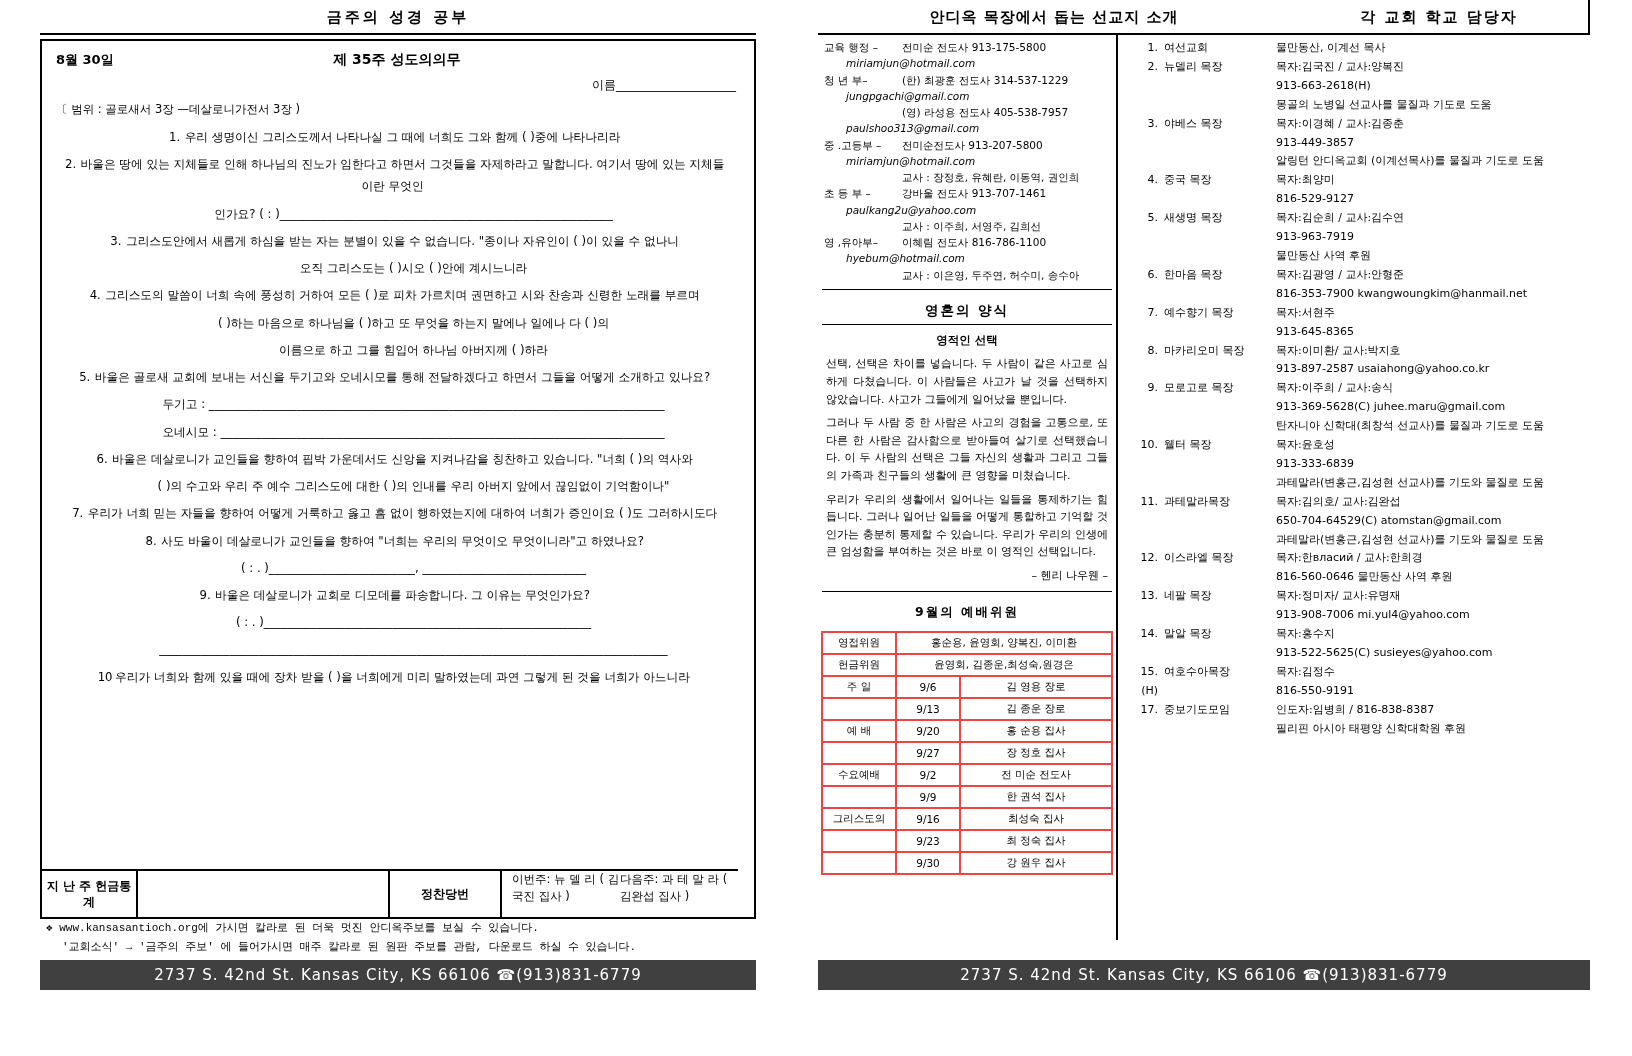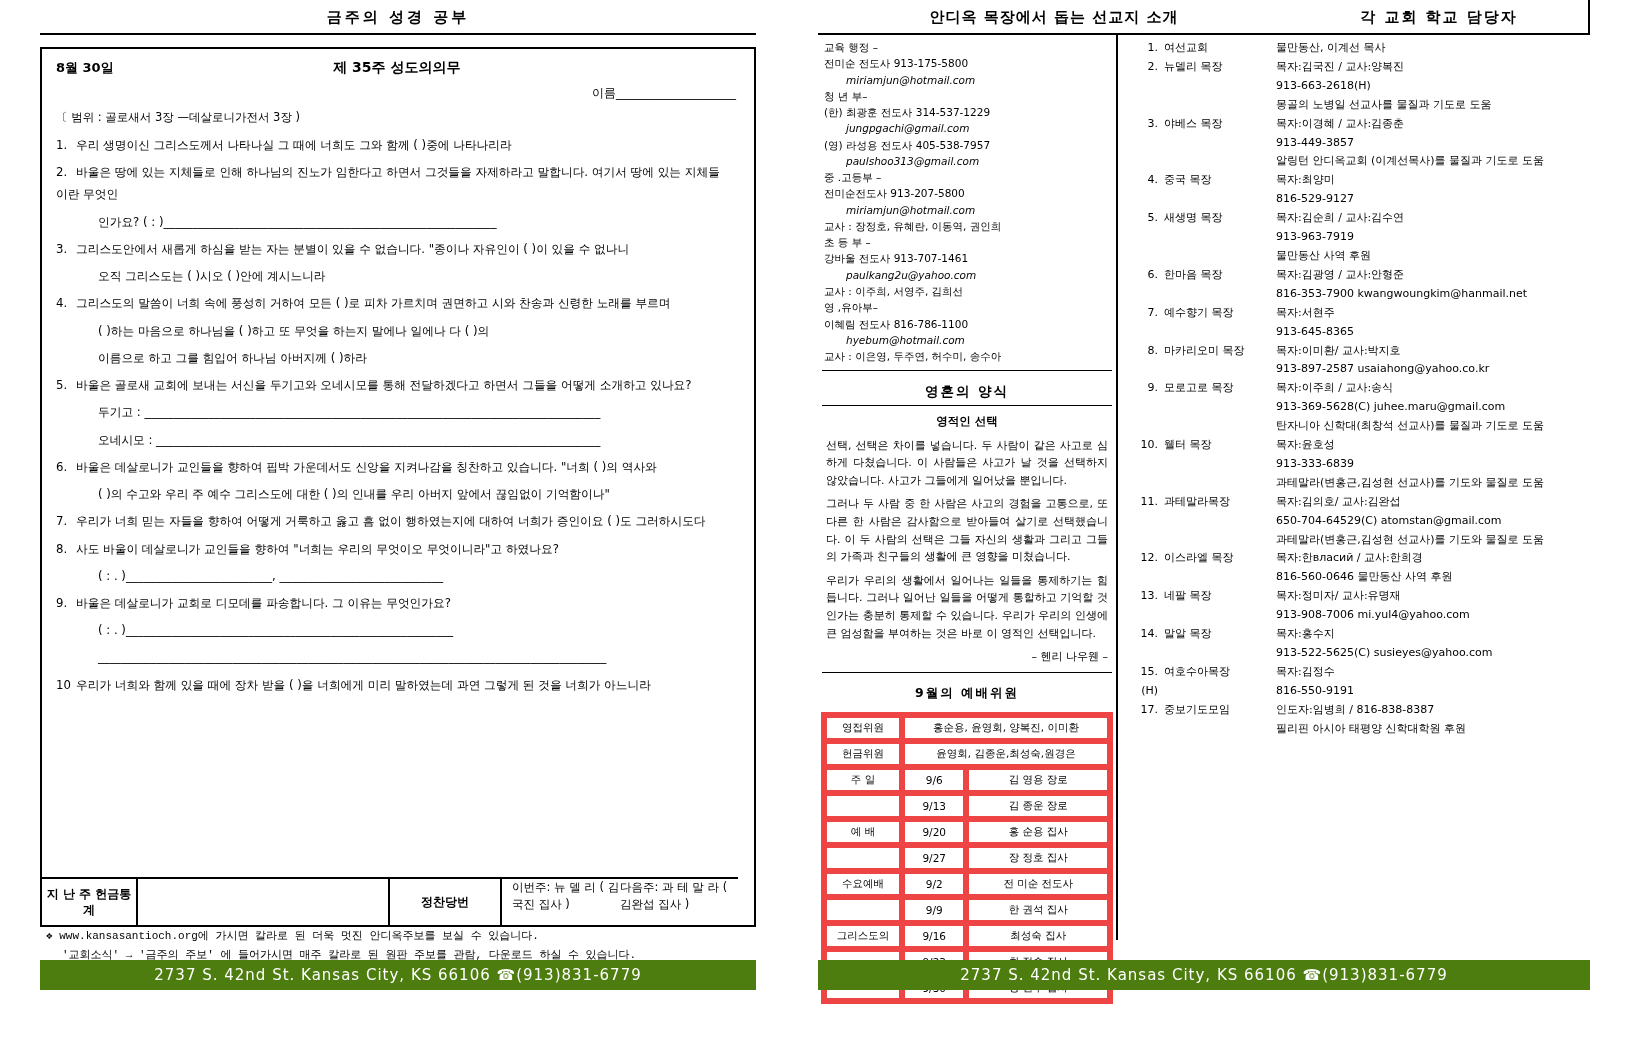--- a/index.html
+++ b/index.html
@@ -5,60 +5,60 @@
   html,body{margin:0;padding:0;background:#fff;}
   body{width:1632px;height:1056px;font-family:"DejaVu Sans","Liberation Sans",sans-serif;color:#000;}
   .page{position:relative;width:1632px;height:1056px;}
   .col{position:absolute;top:0;}
   .left{left:40px;width:716px;}
   .right{left:818px;width:772px;}
 
   
   .hdr{text-align:center;font-size:15px;font-weight:bold;letter-spacing:3px;padding:8px 0 6px;}
   .rule{border-top:2px solid #000;}
-  .footbar{position:absolute;left:0;width:100%;height:30px;background:#4d7c0f;color:#fff;display:flex;align-items:center;justify-content:center;font-size:15px;letter-spacing:1px;}
+  .footbar{position:absolute;left:0;width:100%;height:30px;background:#404040;color:#fff;display:flex;align-items:center;justify-content:center;font-size:15px;letter-spacing:1px;}
 
   
-  .sheet{border:2px solid #000;margin-top:12px;height:880px;position:relative;box-sizing:border-box;}
+  .sheet{border:2px solid #000;margin-top:4px;height:880px;position:relative;box-sizing:border-box;}
   .sheet .toprow{display:flex;align-items:baseline;padding:10px 14px 2px;}
   .date{font-size:13px;font-weight:bold;}
   .weektitle{flex:1;text-align:center;font-size:14px;font-weight:bold;margin-left:-60px;}
   .nameline{text-align:right;padding:6px 18px 2px;font-size:12px;}
   .scope{padding:6px 14px 4px;font-size:11.5px;}
-  .q{padding:5px 25px 0 14px;font-size:11.7px;line-height:1.9;}
+  .q{padding:5px 25px 0 14px;font-size:11.7px;line-height:1.9;text-align:center;}
   .q .num{display:inline-block;width:20px;}
   .indent{padding-left:36px;}
 
   .bottombox{position:absolute;left:0;right:16px;bottom:0;border-top:2px solid #000;display:flex;height:46px;}
   .bb1{width:94px;border-right:2px solid #000;display:flex;align-items:center;justify-content:center;text-align:center;font-size:12px;font-weight:bold;line-height:1.35;}
   .bb2{width:250px;border-right:2px solid #000;}
   .bb3{width:110px;border-right:2px solid #000;display:flex;align-items:center;justify-content:center;font-size:12px;font-weight:bold;}
   .bb4{flex:1;display:flex;flex-direction:row;justify-content:center;padding-left:10px;font-size:11.5px;line-height:1.5;}
 
   .notes{padding:0 6px 0 6px;font-size:11px;line-height:1.7;font-family:Liberation Mono, monospace;}
   .notes .line2{padding-left:16px;}
 
   
   .rtop{display:flex;}
   .rcolA{width:300px;border-right:2px solid #000;box-sizing:border-box;}
   .rcolB{flex:1;box-sizing:border-box;padding-left:10px;}
   .subhdr{text-align:center;font-size:13.5px;font-weight:bold;letter-spacing:2px;padding:6px 0 4px;}
   .rbody{font-size:10.5px;line-height:1.55;padding:4px 6px 0 6px;}
-  .teamrow{display:flex;flex-direction:column;}
+  .teamrow{display:flex;}
   .teamrow .lbl{width:78px;white-space:nowrap;}
   .teamrow .val{flex:1;}
   .mail{font-style:italic;padding-left:22px;}
   .divider{border-top:1.5px solid #000;margin:6px 4px;}
 
   .soul{font-size:11px;line-height:1.6;padding:2px 8px 0 8px;text-align:justify;}
   .soul .t{text-align:center;font-weight:bold;font-size:11.5px;padding:4px 0 6px;}
   .soul .sig{text-align:right;padding-top:4px;}
 
   table.wt{border-collapse:collapse;width:292px;margin:6px auto 0;font-size:10.5px;}
-  table.wt td{border:6px solid #ef4444;padding:3px 4px;text-align:center;}
+  table.wt td{border:2px solid #ef4444;padding:3px 4px;text-align:center;}
   table.wt td.lbl{width:64px;}
 
   .miss{font-size:11px;line-height:1.72;padding:4px 2px 0 4px;}
   .miss .row{display:flex;}
   .miss .n{width:26px;text-align:right;padding-right:6px;}
   .miss .nm{width:112px;}
   .miss .dt{flex:1;}
   .miss .sub{padding-left:144px;}
 </style>
 </head>

